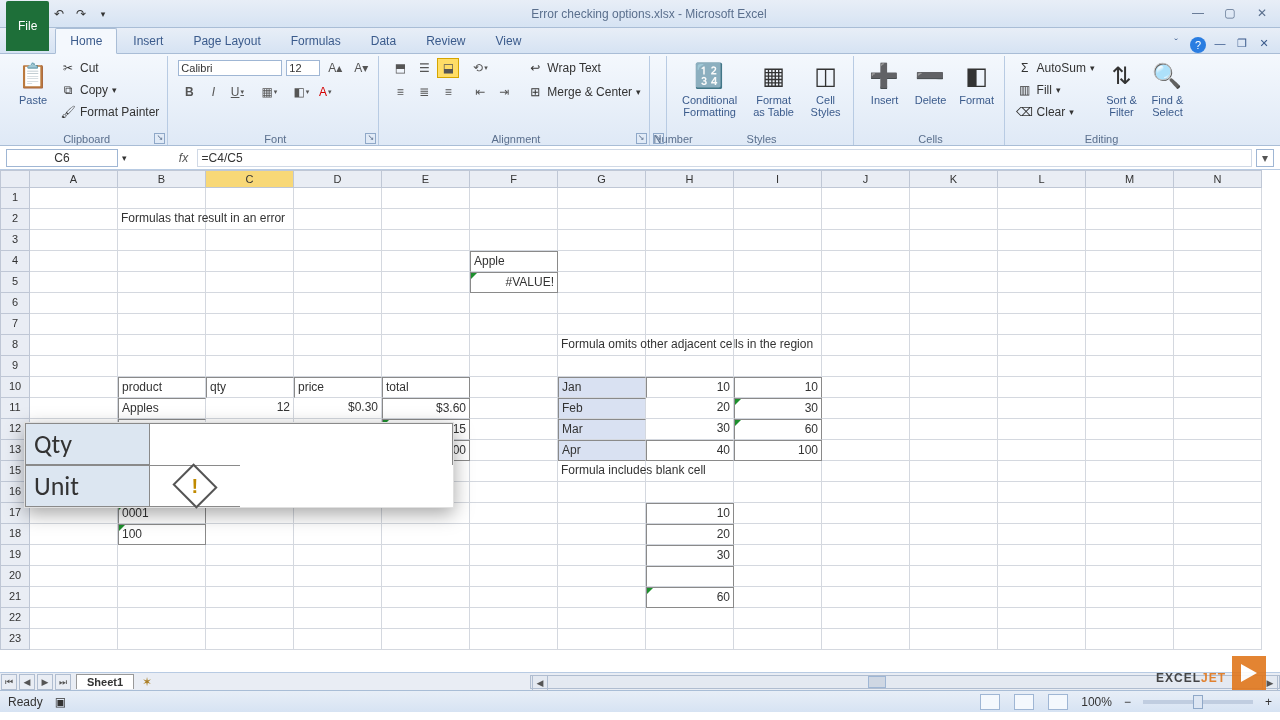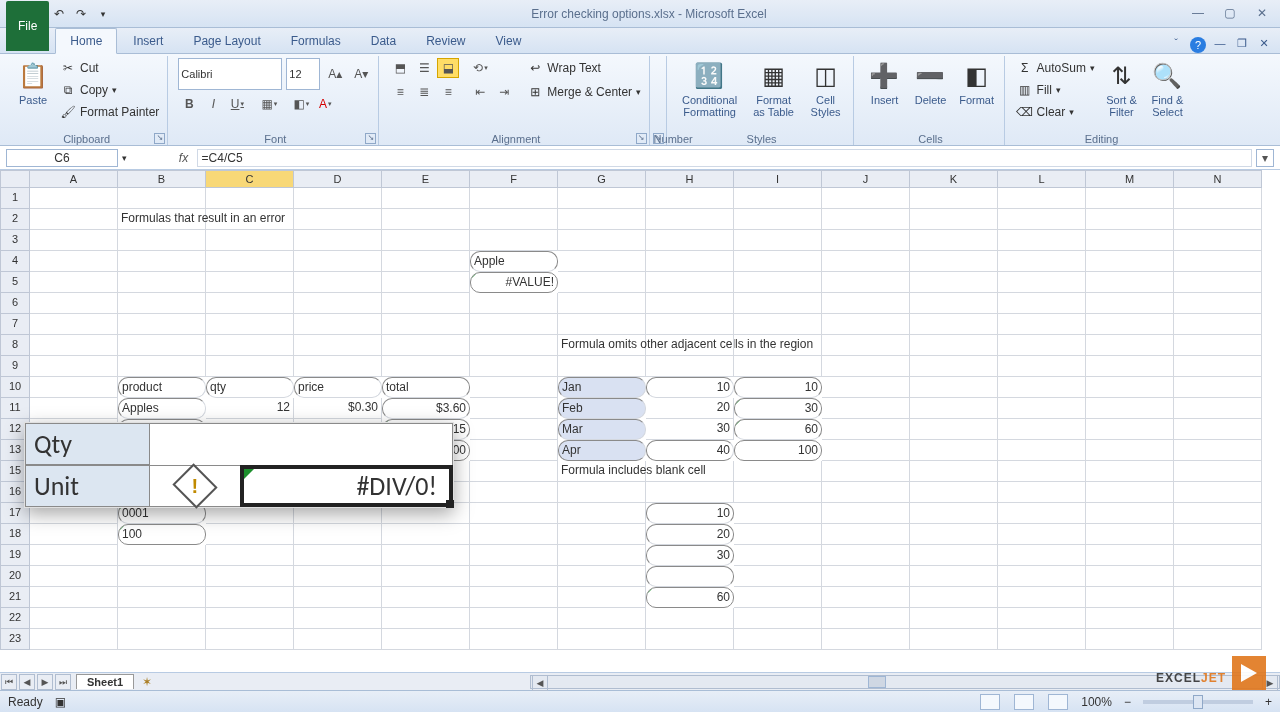--- a/index.html
+++ b/index.html
@@ -27,21 +27,21 @@
 .group { border-right:1px solid #b8cbe3; padding:2px 6px 14px 6px; position:relative; display:flex; gap:4px; }
 .group .glabel { position:absolute; bottom:0; left:0; right:0; text-align:center; font-size:11px; color:#5a6f8d;}
 .group .dlg { position:absolute; bottom:1px; right:2px; width:11px; height:11px; border:1px solid #8fa8c8; font-size:8px; line-height:8px; text-align:center; color:#5a6f8d;}
 .vstack { display:flex; flex-direction:column; gap:2px;}
 .hstack { display:flex; flex-direction:row; align-items:center; }
 .bigbtn { width:42px; display:flex; flex-direction:column; align-items:center; gap:2px; padding-top:2px;}
 .bigbtn .ico{width:32px;height:32px;display:flex;align-items:center;justify-content:center;font-size:24px;}
 .bigbtn .lbl{font-size:11px;color:#3b5b8c;text-align:center;line-height:12px;}
 .smbtn{display:flex;align-items:center;gap:4px;font-size:11px;color:#3b5b8c;padding:1px 2px;height:20px;}
 .smbtn .ico{width:16px;height:16px;display:flex;align-items:center;justify-content:center;}
-select.combo, input.combo{border:1px solid #9fb6d4;background:#fff;font-size:11px;height:32px;padding:0 2px;}
+select.combo, input.combo{border:1px solid #9fb6d4;background:#fff;font-size:11px;height:16px;padding:0 2px;}
 .icobtn{width:22px;height:20px;border:1px solid transparent;display:flex;align-items:center;justify-content:center;font-size:12px;color:#555;}
 .icobtn.dd::after{content:"▾";font-size:7px;margin-left:1px;color:#555;}
 .hlbtn{background:#ffdd66;border:1px solid #d5a500;}
 
 
 .fbar{height:24px;border-bottom:1px solid #b8cbe3;display:flex;align-items:center;padding:0 6px;gap:4px;}
 .fbar .namebox{width:112px;border:1px solid #9fb6d4;height:18px;display:flex;align-items:center;justify-content:center;background:#fff;}
 .fbar .fx{width:18px;text-align:center;font-style:italic;color:#555;}
 .fbar .formula{flex:1;border:1px solid #d0d9e6;height:18px;padding:0 4px;display:flex;align-items:center;background:#fff;}
 .fbar .exp{width:18px;height:18px;border:1px solid #9fb6d4;text-align:center;line-height:16px;color:#555;}
@@ -51,21 +51,21 @@
 .colhdrs{display:flex;height:18px;position:sticky;top:0;}
 .corner{width:30px;background:#e9edf4;border:1px solid #bfc7d5;}
 .colhdr{width:88px;background:#e9edf4;border:1px solid #bfc7d5;border-left:none;text-align:center;line-height:16px;font-size:11px;color:#333;}
 .colhdr.sel{background:#f8d877;}
 .rows{display:flex;flex-direction:column;}
 .row{display:flex;height:21px;}
 .rowhdr{width:30px;background:#e9edf4;border:1px solid #bfc7d5;border-top:none;text-align:center;line-height:19px;font-size:11px;}
 .cell{width:88px;border-right:1px solid #d4d8df;border-bottom:1px solid #d4d8df;padding:0 3px;line-height:19px;font-size:12px;overflow:hidden;white-space:nowrap;}
 
 
-.b-t{border-top:1px solid #8a8a8a!important;border-radius:10px;}
+.b-t{border-top:1px solid #8a8a8a!important;}
 .b-b{border-bottom:1px solid #8a8a8a!important;}
 .b-l{border-left:1px solid #8a8a8a!important;}
 .b-r{border-right:1px solid #8a8a8a!important;}
 .shade{background:#d9e1f2;}
 .tri{position:relative;}
 .tri::before{content:"";position:absolute;top:0;left:0;border-top:6px solid #1d8f2d;border-right:6px solid transparent;}
 .r{text-align:right;}
 
 
 .zoom{position:absolute;left:24px;top:252px;width:430px;background:#fff;border:1px solid #e0e0e0;box-shadow:0 6px 18px rgba(0,0,0,.35);}
@@ -707,21 +707,20 @@
       <div class="zgap"></div>
       <div class="zcell"></div>
     </div>
     <div class="zrow">
       <div class="zlbl">Unit</div>
       <div class="zgap">
           <div class="warn">
             <span>!</span>
           </div>
         </div>
-      <div class="zval tri">#DIV/0!</div>
     </div>
   </div>
 </div>
 
 <div class="tabsrow">
   <div class="navbtn">⏮</div>
   <div class="navbtn">◀</div>
   <div class="navbtn">▶</div>
   <div class="navbtn">⏭</div>
   <div class="stab">Sheet1</div>

